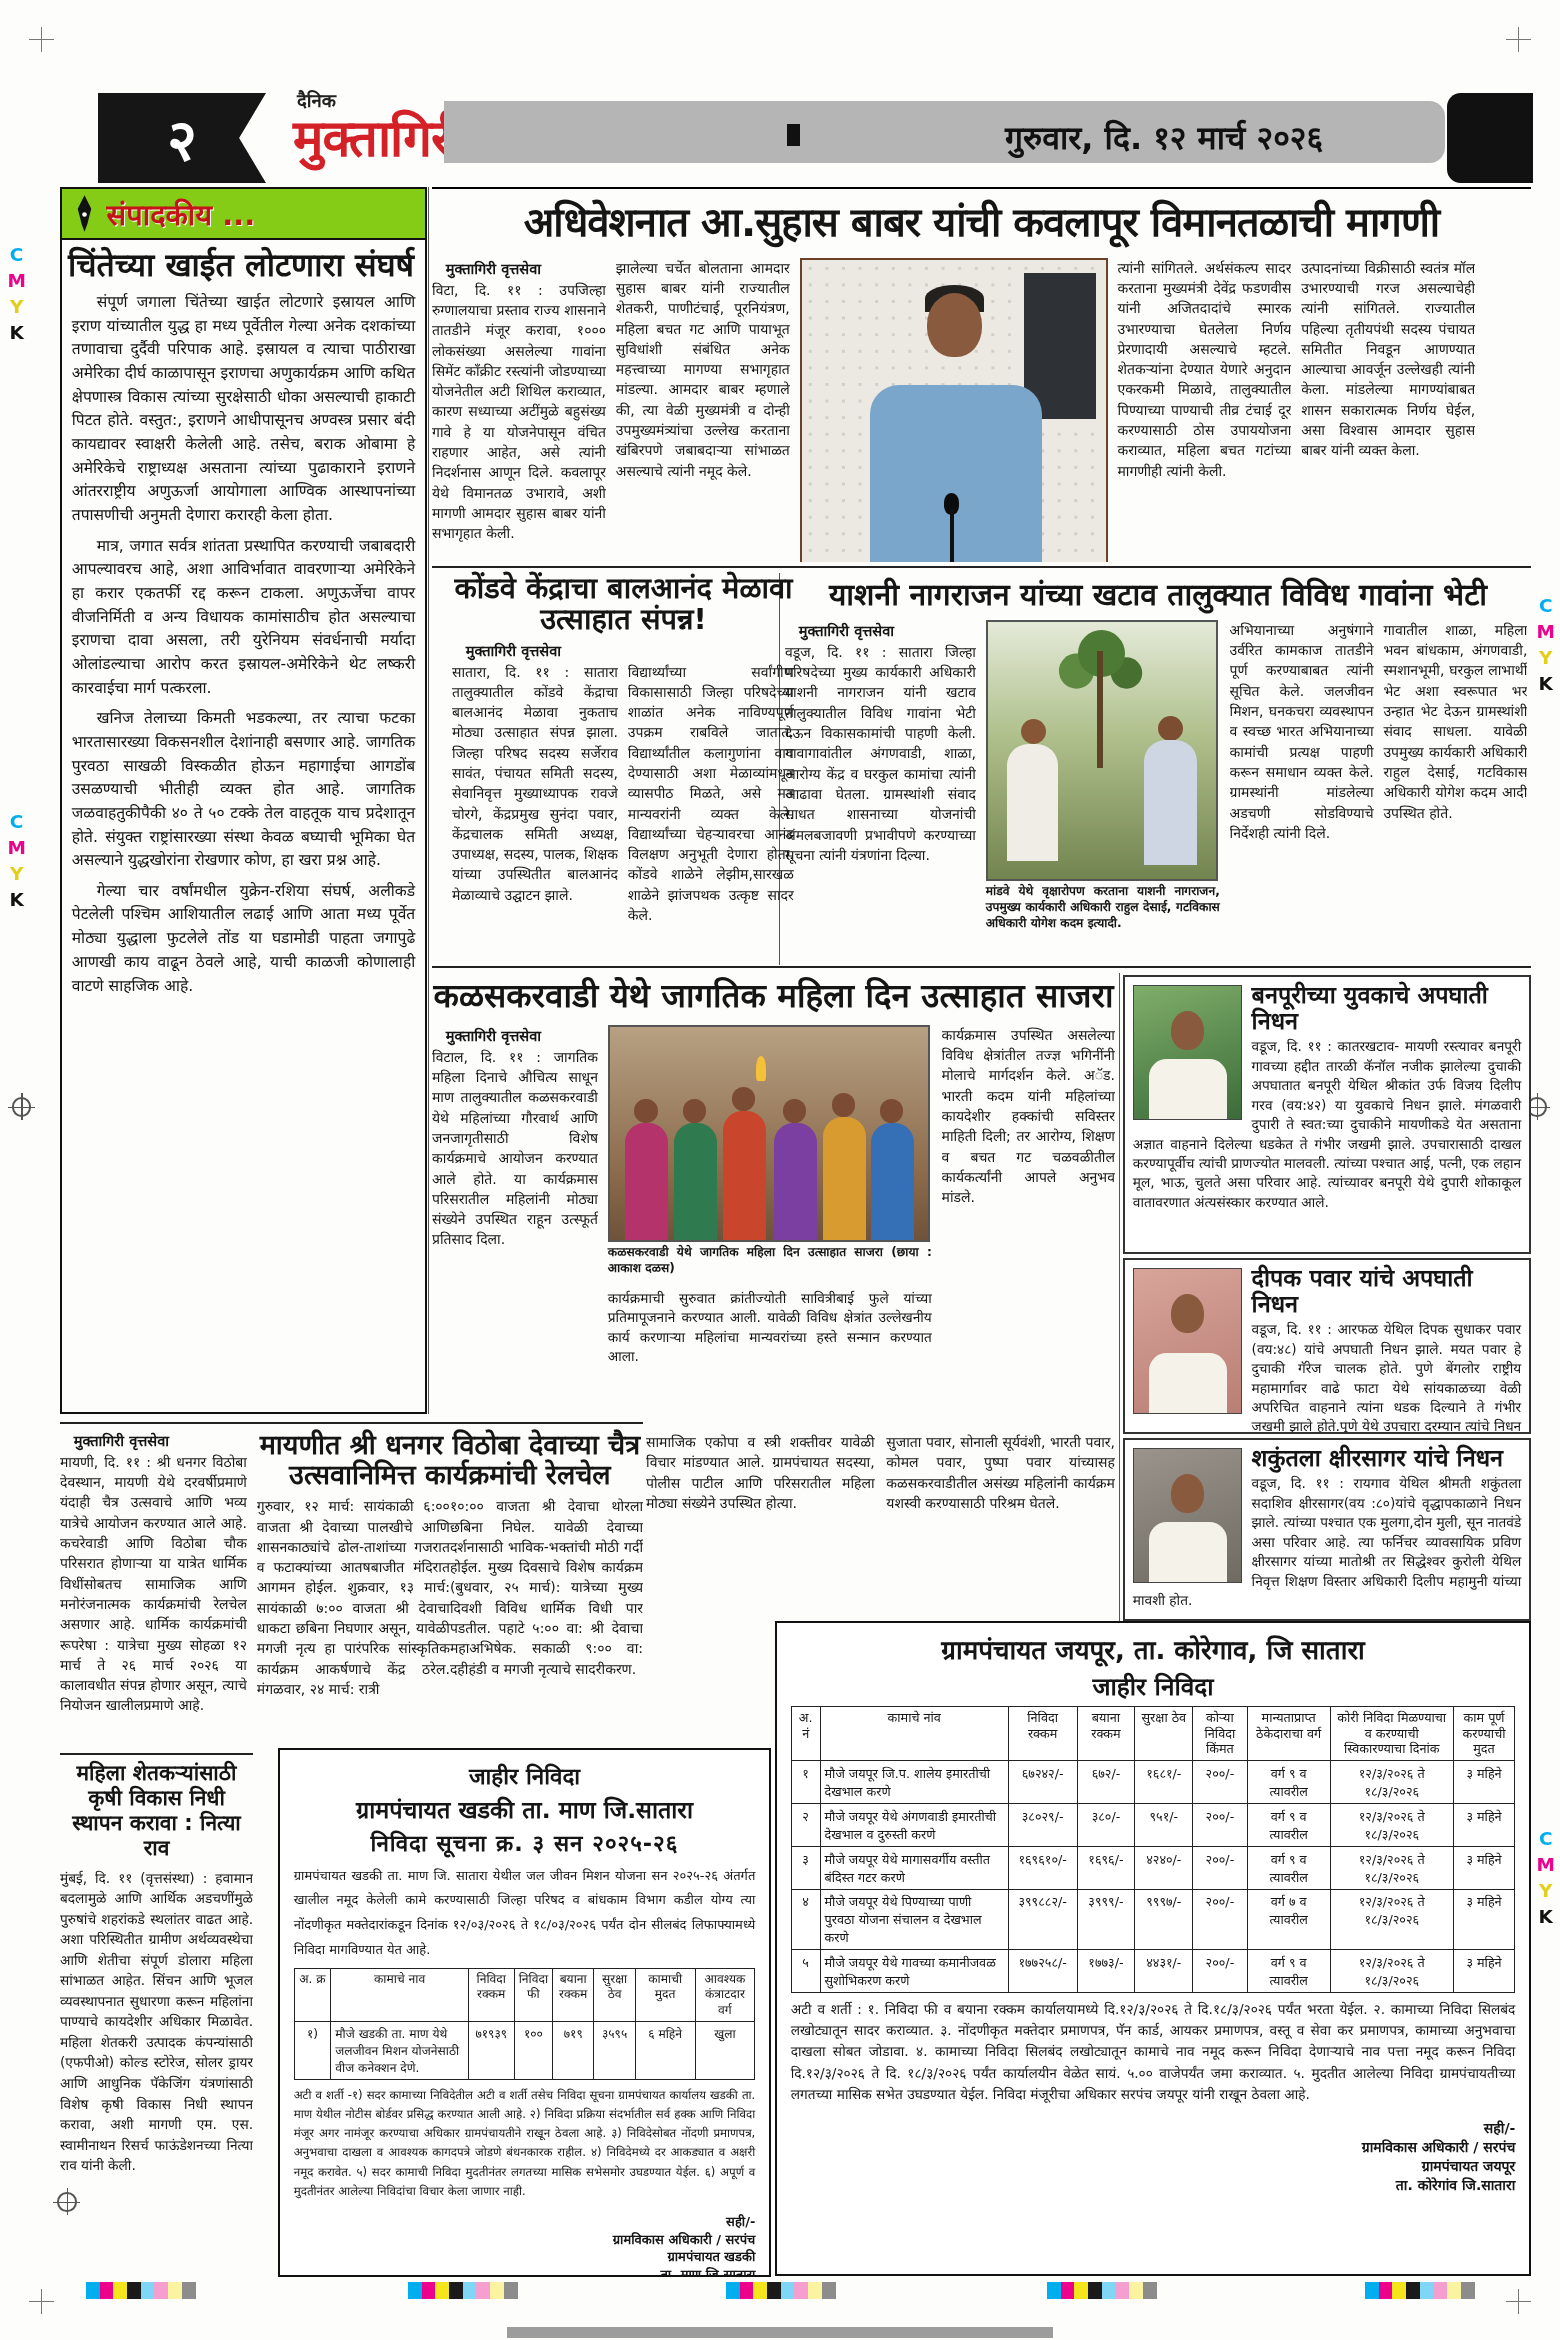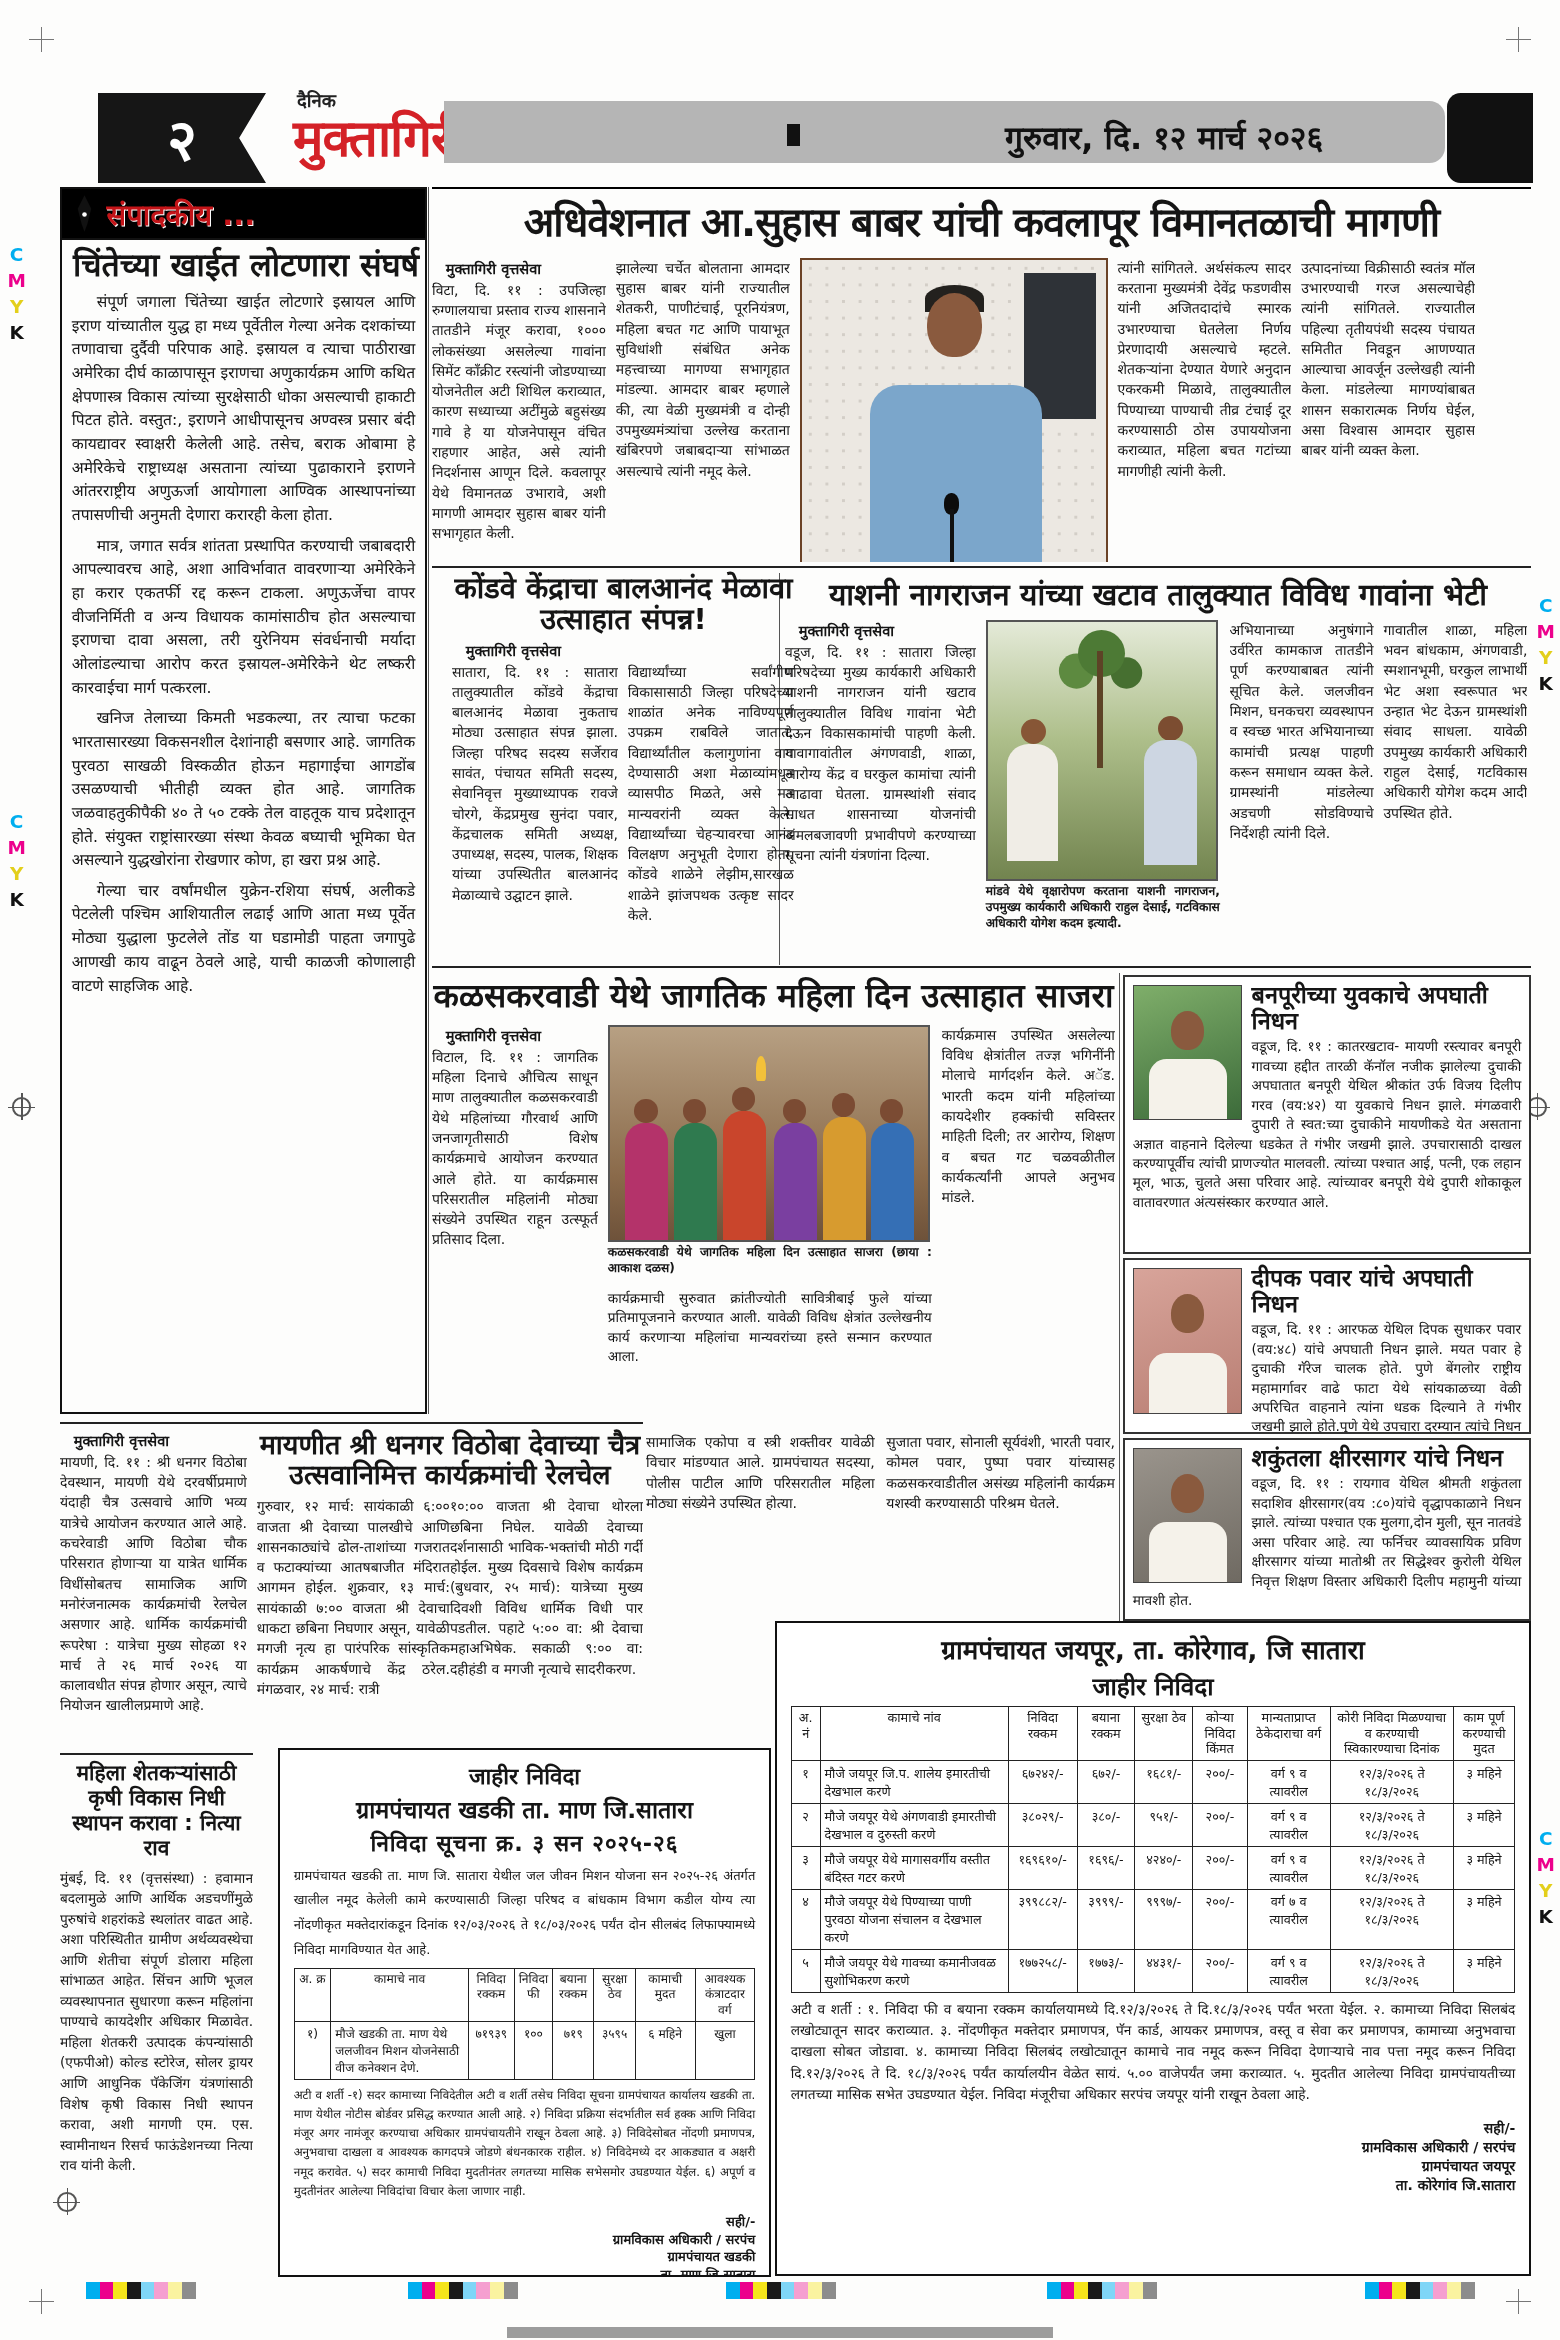--- a/index.html
+++ b/index.html
@@ -33,24 +33,24 @@
   .datebar .bullet{position:absolute;left:343px;top:23.4px;width:12.7px;height:21.5px;background:#111;}
   .datebar .date{position:absolute;left:561px;top:13.7px;font-size:32px;font-weight:bold;color:#111;}
   .endblock{position:absolute;left:1447px;top:93px;width:86px;height:90px;background:#111;border-radius:13.7px 0 0 13.7px;}
   
   .byline{font-weight:bold;font-size:14.6px;margin:0 0 2px 13.7px;}
   .coltext{font-size:14px;line-height:1.45;text-align:justify;margin:0;}
   .hline{position:absolute;background:#222;}
   .vline{position:absolute;background:#555;width:1px;}
   
   .editorial{position:absolute;left:60px;top:187px;width:367px;height:1227px;border:2px solid #111;overflow:hidden;}
-  .ed-head{height:51px;background:#000000;display:flex;align-items:center;gap:9.8px;padding:0 9.8px;border-bottom:2px solid #111;}
+  .ed-head{height:51px;background:#84cc16;display:flex;align-items:center;gap:9.8px;padding:0 9.8px;border-bottom:2px solid #111;}
   .ed-head .t{font-size:29px;font-weight:bold;color:#c41418;text-shadow:1px 1px 0 #fff;}
   .ed-head svg{flex:0 0 auto;}
-  .editorial h2{margin:7.8px 5.9px 5.9px;font-size:32px;line-height:1.1;text-align:right;font-weight:bold;}
+  .editorial h2{margin:7.8px 5.9px 5.9px;font-size:32px;line-height:1.1;text-align:left;font-weight:bold;}
   .ed-body{padding:2px 9.8px;overflow:hidden;height:1024px;}
   .ed-body p{font-size:15.6px;line-height:1.52;text-align:justify;text-indent:25px;margin:0 0 6.8px;}
   
   .main-art{position:absolute;left:432px;top:187px;width:1099px;height:375px;border-top:2.9px solid #000;overflow:hidden;}
   .main-art h1{margin:3.9px 0 9.8px;font-size:40px;text-align:center;font-weight:bold;letter-spacing:-1px;}
   .main-cols{display:flex;gap:9.8px;height:314px;overflow:hidden;}
   .mcolumn{width:174px;overflow:hidden;}
   .main-photo{position:relative;width:308px;height:310px;background:#ece8e2;border:2.9px solid #6b4226;overflow:hidden;
      background-image:radial-gradient(circle,#d3cec7 1.6px,transparent 1.8px);background-size:16.6px 16.6px;}
   .main-photo .panel{position:absolute;right:9.8px;top:13.7px;width:72px;height:146px;background:#2e3237;}

